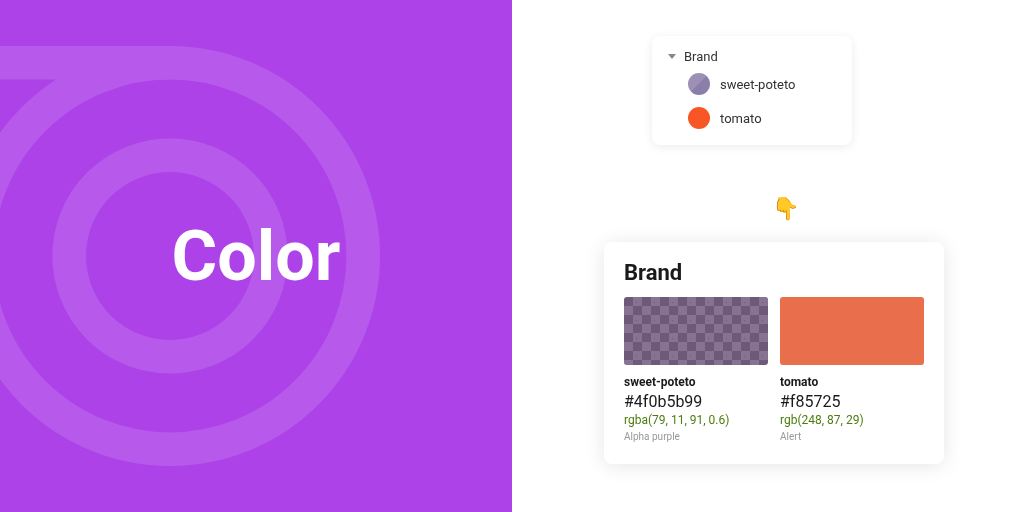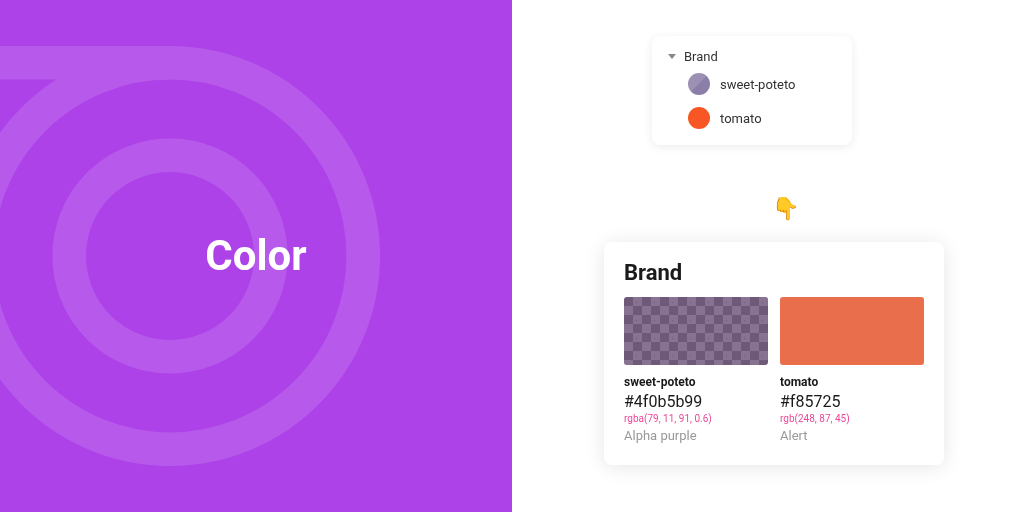--- a/index.html
+++ b/index.html
@@ -30,21 +30,21 @@
       top: 50%;
       transform: translateY(-50%);
       width: 420px;
       height: 420px;
       opacity: 0.12;
     }
     .left-panel .title {
       position: relative;
       z-index: 1;
       color: #fff;
-      font-size: 42px;
+      font-size: 70px;
       font-weight: 700;
       text-align: center;
       line-height: 1.15;
     }
     .right-panel {
       width: 512px;
       height: 399px;
       background: #fff;
       position: relative;
     }
@@ -154,26 +154,26 @@
       font-weight: 700;
       color: #1a1a1a;
       margin-bottom: 3px;
     }
     .swatch-hex {
       font-size: 16px;
       color: #1a1a1a;
       margin-bottom: 2px;
     }
     .swatch-rgba {
+      font-size: 12px;
+      color: #4d7c0f;
+      margin-bottom: 4px;
+    }
+    .swatch-label {
       font-size: 10px;
-      color: #ec4899;
-      margin-bottom: 4px;
-    }
-    .swatch-label {
-      font-size: 13px;
       color: #999;
     }
   </style>
 </head>
 <body>
 
 <div class="left-panel">
   <svg class="watermark" viewBox="0 0 100 100">
     <circle cx="50" cy="50" r="46" fill="none" stroke="#fff" stroke-width="8"></circle>
     <circle cx="50" cy="50" r="24" fill="none" stroke="#fff" stroke-width="8"></circle>
@@ -210,19 +210,19 @@
         <div class="swatch-preview potato-preview"></div>
         <div class="swatch-name">sweet-poteto</div>
         <div class="swatch-hex">#4f0b5b99</div>
         <div class="swatch-rgba">rgba(79, 11, 91, 0.6)</div>
         <div class="swatch-label">Alpha purple</div>
       </div>
       <div class="swatch-block">
         <div class="swatch-preview tomato-preview"></div>
         <div class="swatch-name">tomato</div>
         <div class="swatch-hex">#f85725</div>
-        <div class="swatch-rgba">rgb(248, 87, 45)</div>
+        <div class="swatch-rgba">rgb(248, 87, 29)</div>
         <div class="swatch-label">Alert</div>
       </div>
     </div>
   </div>
 
 </div>
 
 </body></html>

